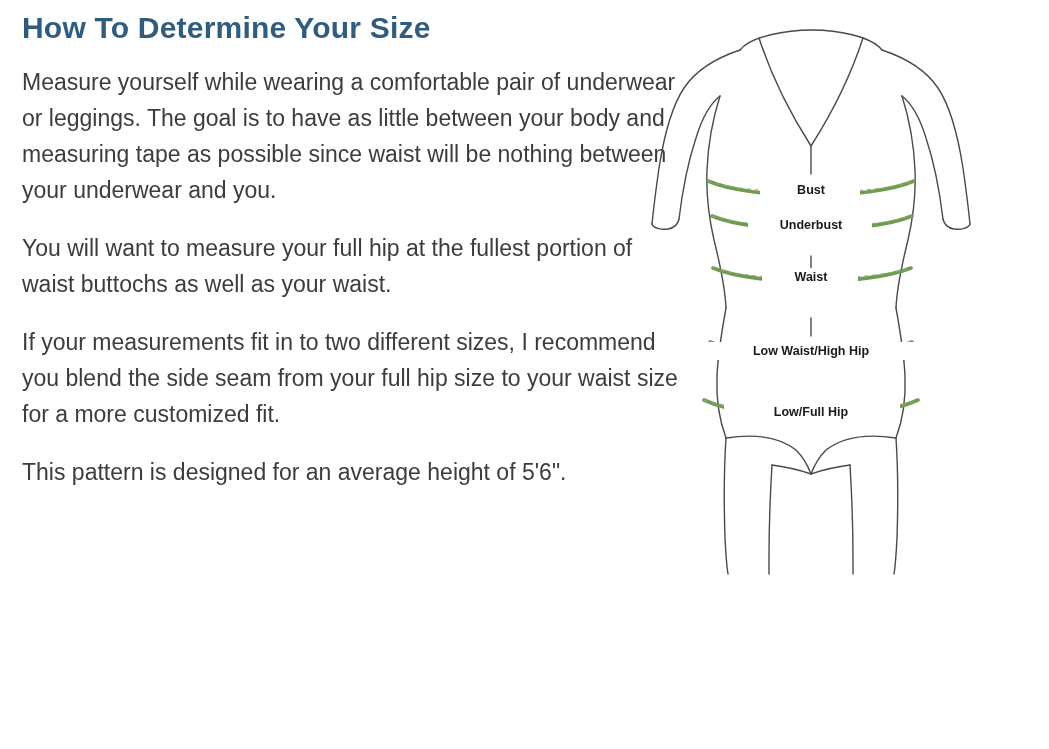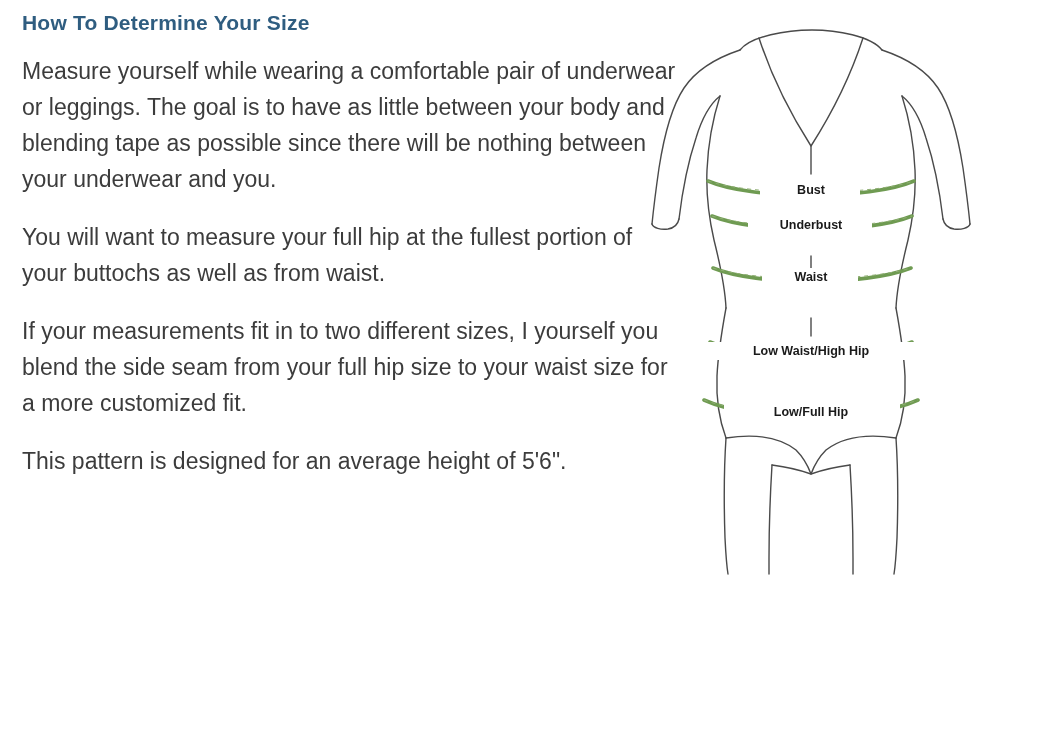--- a/index.html
+++ b/index.html
@@ -20,21 +20,21 @@
     height: 749px;
     box-sizing: border-box;
   }
   .content {
     position: absolute;
     left: 22px;
     top: 10px;
     width: 660px;
   }
   .page-title {
-    font-size: 21px;
+    font-size: 30px;
     font-weight: bold;
     color: #2f5d80;
     letter-spacing: 0.2px;
     margin: 0 0 18px 0;
     line-height: 1.2;
   }
   .para {
     font-size: 23px;
     line-height: 36px;
     color: #3c3c3c;
@@ -61,23 +61,23 @@
     fill: #1a1a1a;
   }
 </style>
 </head>
 <body>
 
 <div class="page">
 
   <div class="content">
     <h1 class="page-title">How To Determine Your Size</h1>
-    <p class="para">Measure yourself while wearing a comfortable pair of underwear or leggings. The goal is to have as little between your body and blending tape as possible since there will be nothing between your underwear and you.</p>
-    <p class="para">You will want to measure your full hip at the fullest portion of your buttochs as well as from waist.</p>
-    <p class="para">If your measurements fit in to two different sizes, I yourself you blend the side seam from your full hip size to your waist size for a more customized fit.</p>
+    <p class="para">Measure yourself while wearing a comfortable pair of underwear or leggings. The goal is to have as little between your body and measuring tape as possible since waist will be nothing between your underwear and you.</p>
+    <p class="para">You will want to measure your full hip at the fullest portion of waist buttochs as well as your waist.</p>
+    <p class="para">If your measurements fit in to two different sizes, I recommend you blend the side seam from your full hip size to your waist size for a more customized fit.</p>
     <p class="para">This pattern is designed for an average height of 5'6".</p>
   </div>
 
   <div class="figure">
     <svg width="395" height="560" viewBox="0 0 395 560" xmlns="http://www.w3.org/2000/svg">
       <g fill="none" stroke="#4a4a4a" stroke-width="1.4" stroke-linecap="round" stroke-linejoin="round">
 
         <path d="M128 32 C139 18 175 12 200 12 C225 12 259 18 270 32"></path>
 
         <path d="M128 32 C104 40 84 52 72 70 C60 88 52 118 47 150 C43 178 41 196 40 206"></path>

